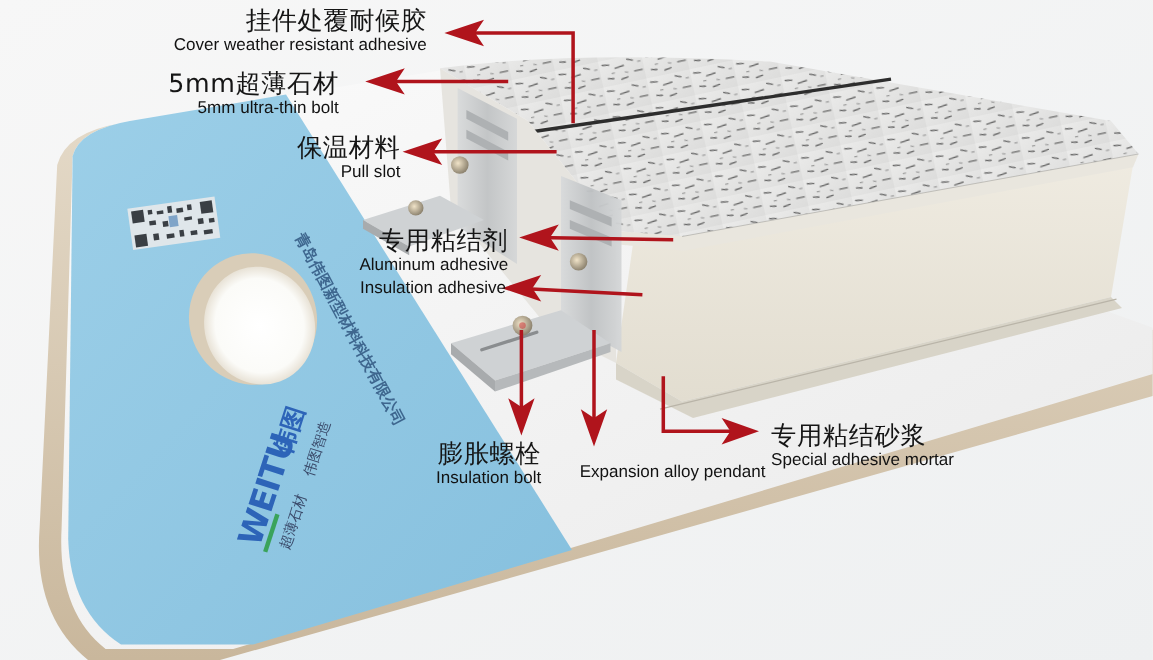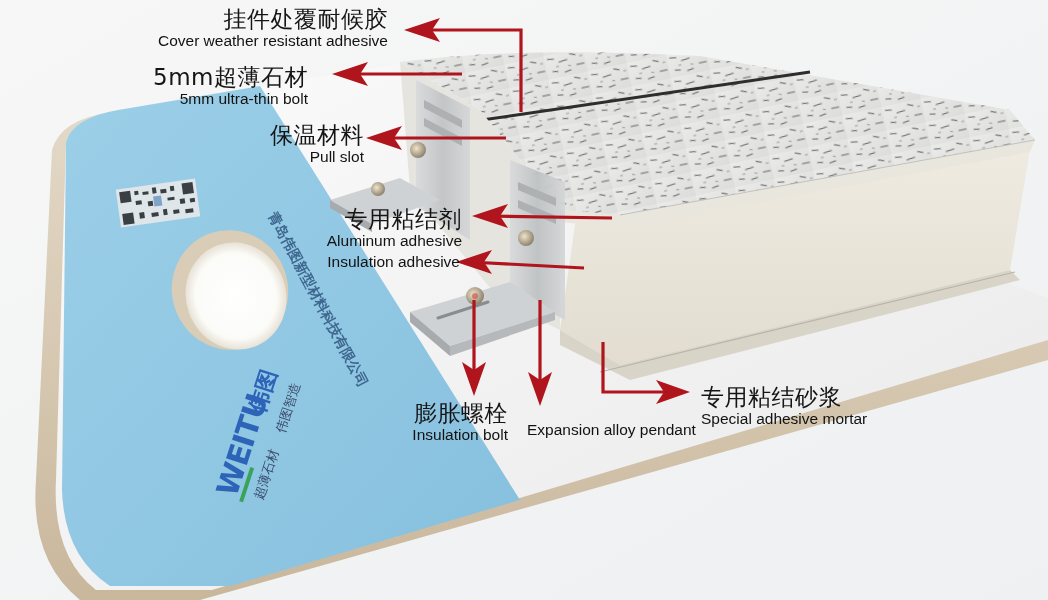--- a/index.html
+++ b/index.html
@@ -197,21 +197,21 @@
 
   <div class="lbl right" style="left:312px; top:208px; width:150px;">
     <span class="zh">专用粘结剂</span>
     <span class="en">Aluminum adhesive</span>
   </div>
 
   <div class="lbl right" style="left:290px; top:252px; width:170px;">
     <span class="en">Insulation adhesive</span>
   </div>
 
-  <div class="lbl right" style="left:378px; top:402px; width:130px;">
+  <div class="lbl right" style="left:362px; top:402px; width:130px;">
     <span class="zh">膨胀螺栓</span>
     <span class="en">Insulation bolt</span>
   </div>
 
   <div class="lbl" style="left:527px; top:420px;">
     <span class="en">Expansion alloy pendant</span>
   </div>
 
   <div class="lbl" style="left:701px; top:386px;">
     <span class="zh">专用粘结砂浆</span>

